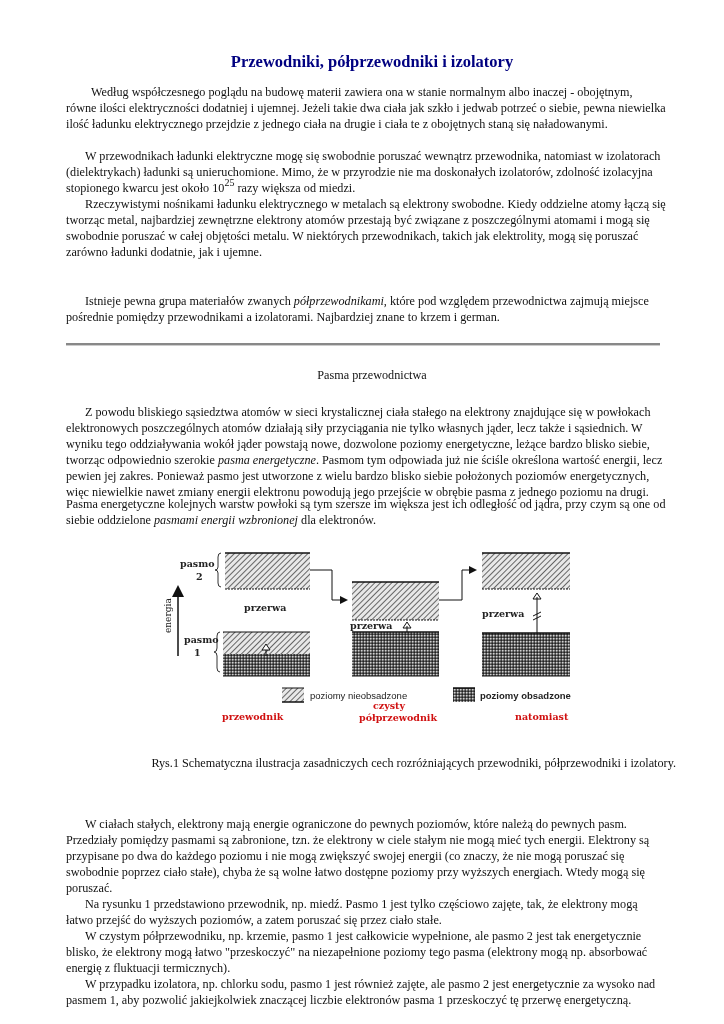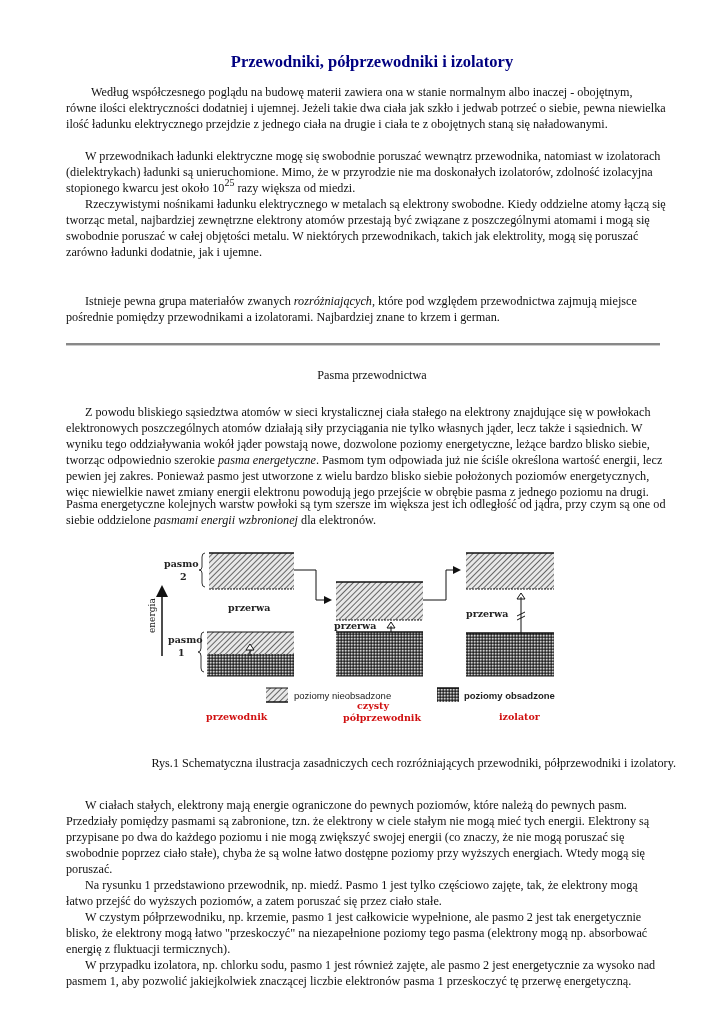--- a/index.html
+++ b/index.html
@@ -12,59 +12,59 @@
       margin: 0; position: absolute; top: 52px; left: 0; width: 612px; text-align: center;
       font-family: "Liberation Serif", serif; font-weight: bold; font-size: 16.5px; color: #000080;
     }
     p { margin: 0; line-height: 16px; }
     .ind { text-indent: 19px; }
     .blk { position: absolute; left: 0; width: 600px; }
     sup { font-size: 10px; line-height: 0; vertical-align: 6px; }
     .hr { position: absolute; left: 0; top: 343px; width: 594px; height: 2px; background: #888; border-bottom: 1px solid #ccc; }
     .subtitle { position: absolute; top: 368px; left: 0; width: 612px; text-align: center; }
     .caption { position: absolute; top: 756px; left: 0; width: 610px; text-align: right; }
-    .diagram { position: absolute; left: 144px; top: 548px; width: 420px; height: 180px; }
+    .diagram { position: absolute; left: 160px; top: 548px; width: 420px; height: 180px; }
     .dlabel { position: absolute; font-family: "DejaVu Serif", serif; font-weight: bold; font-size: 9.5px; color: #222; }
     .red { color: #d01010; }
     .legend-txt { font-family: Liberation Sans, sans-serif; font-size: 9.5px; color: #222; position: absolute; }
   </style>
 </head>
 <body>
 
 <div class="page">
   <h1>Przewodniki, półprzewodniki i izolatory</h1>
 
   <div class="blk" style="top:84px;">
     <p class="ind" style="text-indent:25px;">Według współczesnego poglądu na budowę materii zawiera ona w stanie normalnym albo inaczej - obojętnym, równe ilości elektryczności dodatniej i ujemnej. Jeżeli takie dwa ciała jak szkło i jedwab potrzeć o siebie, pewna niewielka ilość ładunku elektrycznego przejdzie z jednego ciała na drugie i ciała te z obojętnych staną się naładowanymi.</p>
   </div>
 
   <div class="blk" style="top:148px;">
     <p class="ind"><span>W przewodnikach ładunki elektryczne mogę się swobodnie poruszać wewnątrz przewodnika, natomiast w izolatorach (dielektrykach) ładunki są unieruchomione. Mimo, że w przyrodzie nie ma doskonałych izolatorów, zdolność izolacyjna stopionego kwarcu jest około 10</span><sup>25</sup><span> razy większa od miedzi.</span></p>
     <p class="ind">Rzeczywistymi nośnikami ładunku elektrycznego w metalach są elektrony swobodne. Kiedy oddzielne atomy łączą się tworząc metal, najbardziej zewnętrzne elektrony atomów przestają być związane z poszczególnymi atomami i mogą się swobodnie poruszać w całej objętości metalu. W niektórych przewodnikach, takich jak elektrolity, mogą się poruszać zarówno ładunki dodatnie, jak i ujemne.</p>
   </div>
 
   <div class="blk" style="top:293px;">
-    <p class="ind"><span>Istnieje pewna grupa materiałów zwanych </span><i>rozróżniających</i><span>, które pod względem przewodnictwa zajmują miejsce pośrednie pomiędzy przewodnikami a izolatorami. Najbardziej znane to krzem i german.</span></p>
+    <p class="ind"><span>Istnieje pewna grupa materiałów zwanych </span><i>półprzewodnikami</i><span>, które pod względem przewodnictwa zajmują miejsce pośrednie pomiędzy przewodnikami a izolatorami. Najbardziej znane to krzem i german.</span></p>
   </div>
 
   <div class="hr"></div>
 
   <div class="subtitle">Pasma przewodnictwa</div>
 
   <div class="blk" style="top:404px;">
     <p class="ind"><span>Z powodu bliskiego sąsiedztwa atomów w sieci krystalicznej ciała stałego na elektrony znajdujące się w powłokach elektronowych poszczególnych atomów działają siły przyciągania nie tylko własnych jąder, lecz także i sąsiednich. W wyniku tego oddziaływania wokół jąder powstają nowe, dozwolone poziomy energetyczne, leżące bardzo blisko siebie, tworząc odpowiednio szerokie </span><i>pasma energetyczne</i><span>. Pasmom tym odpowiada już nie ściśle określona wartość energii, lecz pewien jej zakres. Ponieważ pasmo jest utworzone z wielu bardzo blisko siebie położonych poziomów energetycznych, więc niewielkie nawet zmiany energii elektronu powodują jego przejście w obrębie pasma z jednego poziomu na drugi.</span></p>
   </div>
 
   <div class="blk" style="top:496px;">
     <p><span>Pasma energetyczne kolejnych warstw powłoki są tym szersze im większa jest ich odległość od jądra, przy czym są one od siebie oddzielone </span><i>pasmami energii wzbronionej</i><span> dla elektronów.</span></p>
   </div>
 
   <div class="caption">Rys.1 Schematyczna ilustracja zasadniczych cech rozróżniających przewodniki, półprzewodniki i izolatory.</div>
 
-  <div class="blk" style="top:797px;">
+  <div class="blk" style="top:816px;">
     <p class="ind">W ciałach stałych, elektrony mają energie ograniczone do pewnych poziomów, które należą do pewnych pasm. Przedziały pomiędzy pasmami są zabronione, tzn. że elektrony w ciele stałym nie mogą mieć tych energii. Elektrony są przypisane po dwa do każdego poziomu i nie mogą zwiększyć swojej energii (co znaczy, że nie mogą poruszać się swobodnie poprzez ciało stałe), chyba że są wolne łatwo dostępne poziomy przy wyższych energiach. Wtedy mogą się poruszać.</p>
     <p class="ind">Na rysunku 1 przedstawiono przewodnik, np. miedź. Pasmo 1 jest tylko częściowo zajęte, tak, że elektrony mogą łatwo przejść do wyższych poziomów, a zatem poruszać się przez ciało stałe.</p>
     <p class="ind">W czystym półprzewodniku, np. krzemie, pasmo 1 jest całkowicie wypełnione, ale pasmo 2 jest tak energetycznie blisko, że elektrony mogą łatwo "przeskoczyć" na niezapełnione poziomy tego pasma (elektrony mogą np. absorbować energię z fluktuacji termicznych).</p>
     <p class="ind">W przypadku izolatora, np. chlorku sodu, pasmo 1 jest również zajęte, ale pasmo 2 jest energetycznie za wysoko nad pasmem 1, aby pozwolić jakiejkolwiek znaczącej liczbie elektronów pasma 1 przeskoczyć tę przerwę energetyczną.</p>
   </div>
 </div>
 
 <div class="diagram">
   <svg width="420" height="180" viewBox="0 0 420 180" style="position:absolute;left:0;top:0;">
     <defs>
@@ -147,14 +147,14 @@
   <div class="dlabel" style="left:84px;top:54px;">przerwa</div>
   <div class="dlabel" style="left:190px;top:72px;">przerwa</div>
   <div class="dlabel" style="left:322px;top:60px;">przerwa</div>
 
   <div class="legend-txt" style="left:150px;top:142px;">poziomy nieobsadzone</div>
   <div class="legend-txt" style="left:320px;top:142px;font-weight:bold;">poziomy obsadzone</div>
 
   <div class="dlabel red" style="left:62px;top:163px;">przewodnik</div>
   <div class="dlabel red" style="left:213px;top:152px;">czysty</div>
   <div class="dlabel red" style="left:199px;top:164px;">półprzewodnik</div>
-  <div class="dlabel red" style="left:355px;top:163px;">izolator</div>
+  <div class="dlabel red" style="left:355px;top:163px;">natomiast</div>
 </div>
 
 </body></html>

